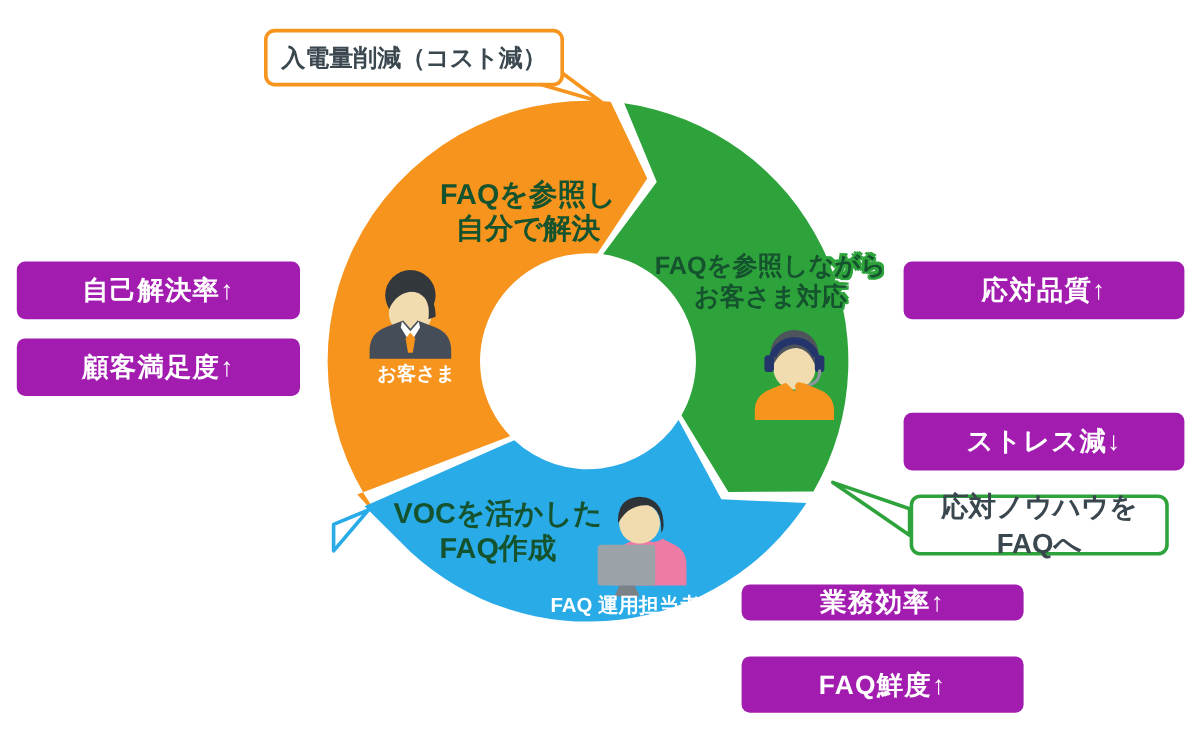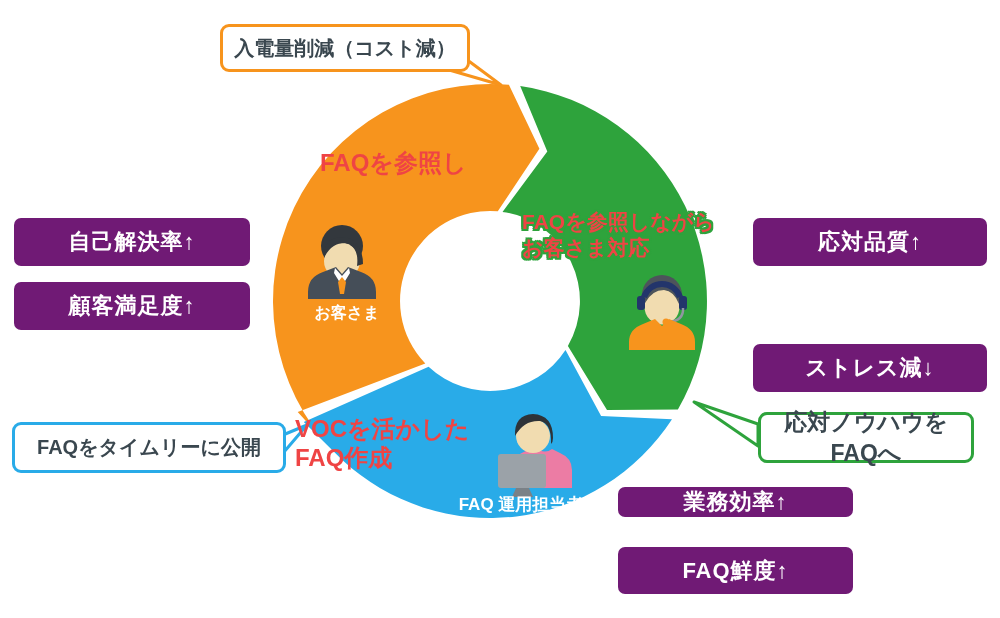--- a/index.html
+++ b/index.html
@@ -3,34 +3,34 @@
 <meta charset="utf-8">
 <style>
   html,body{margin:0;padding:0;background:#fff;}
   .stage{
     position:relative;width:1000px;height:618px;overflow:hidden;background:#fff;
     font-family:"Liberation Sans","DejaVu Sans",sans-serif;font-weight:bold;
   }
   .stage svg{position:absolute;left:0;top:0;}
   
   .dark-box{
-    position:absolute;background:#701a75;border-radius:7px;color:#fff;
+    position:absolute;background:#a21caf;border-radius:7px;color:#fff;
     font-size:22px;letter-spacing:1px;display:flex;align-items:center;justify-content:center;
     text-align:center;
   }
   
   .callout{
     position:absolute;background:#fff;border:3px solid;border-radius:9px;color:#3A474F;
     display:flex;align-items:center;justify-content:center;text-align:center;
   }
   .callout.orange{border-color:#F7941D;font-size:20px;}
   .callout.blue{border-color:#29ABE8;font-size:20px;}
   .callout.green{border-color:#2EA33C;font-size:23px;}
   
-  .seg-label{position:absolute;color:#ef4444;text-align:left;}
+  .seg-label{position:absolute;color:#14532d;text-align:center;}
   .seg-label.orange{left:320px;top:149px;width:240px;font-size:24px;line-height:28px;}
   .seg-label.green{
     left:522px;top:209px;width:240px;font-size:21px;line-height:26px;
     text-shadow:-2px -2px 0 #2EA33C,2px -2px 0 #2EA33C,-2px 2px 0 #2EA33C,2px 2px 0 #2EA33C,
                 -2px 0 0 #2EA33C,2px 0 0 #2EA33C,0 -2px 0 #2EA33C,0 2px 0 #2EA33C;
   }
   .seg-label.blue{left:295px;top:414px;width:240px;font-size:24px;line-height:29px;}
   
   .actor-label{position:absolute;color:#fff;text-align:center;font-size:16px;line-height:19px;}
 </style>
@@ -79,35 +79,35 @@
 
     <g id="pointers">
         <polygon points="425,63 501,85 462,56" fill="#fff" stroke="#F7941D" stroke-width="3" stroke-linejoin="round"></polygon>
         <polygon points="278,437 307,425 278,459" fill="#fff" stroke="#29ABE8" stroke-width="3" stroke-linejoin="round"></polygon>
         <polygon points="758,424 694,402 758,446" fill="#fff" stroke="#2EA33C" stroke-width="3" stroke-linejoin="round"></polygon>
       </g>
   </svg>
 
   <div class="seg-label orange">
     <div>FAQを参照し</div>
+    <div>自分で解決</div>
   </div>
   <div class="seg-label green">
     <div>FAQを参照しながら</div>
     <div>お客さま対応</div>
   </div>
   <div class="seg-label blue">
     <div>VOCを活かした</div>
     <div>FAQ作成</div>
   </div>
 
   <div class="actor-label" style="left:287px;top:303px;width:120px;">お客さま</div>
   <div class="actor-label" style="left:421px;top:495px;width:200px;font-size:17px;">FAQ 運用担当者</div>
 
   <div class="callout orange" style="left:220px;top:24px;width:244px;height:42px;">入電量削減（コスト減）</div>
-  <div class="callout blue" style="left:12px;top:422px;width:268px;height:45px;">FAQをタイムリーに公開</div>
   <div class="callout green" style="left:758px;top:412px;width:210px;height:45px;">応対ノウハウをFAQへ</div>
 
   <div class="dark-box" style="left:14px;top:218px;width:236px;height:48px;">自己解決率↑</div>
   <div class="dark-box" style="left:14px;top:282px;width:236px;height:48px;">顧客満足度↑</div>
 
   <div class="dark-box" style="left:753px;top:218px;width:234px;height:48px;">応対品質↑</div>
   <div class="dark-box" style="left:753px;top:344px;width:234px;height:48px;font-family:Liberation Serif, serif;">ストレス減↓</div>
 
   <div class="dark-box" style="left:618px;top:487px;width:235px;height:30px;">業務効率↑</div>
   <div class="dark-box" style="left:618px;top:547px;width:235px;height:47px;">FAQ鮮度↑</div>

